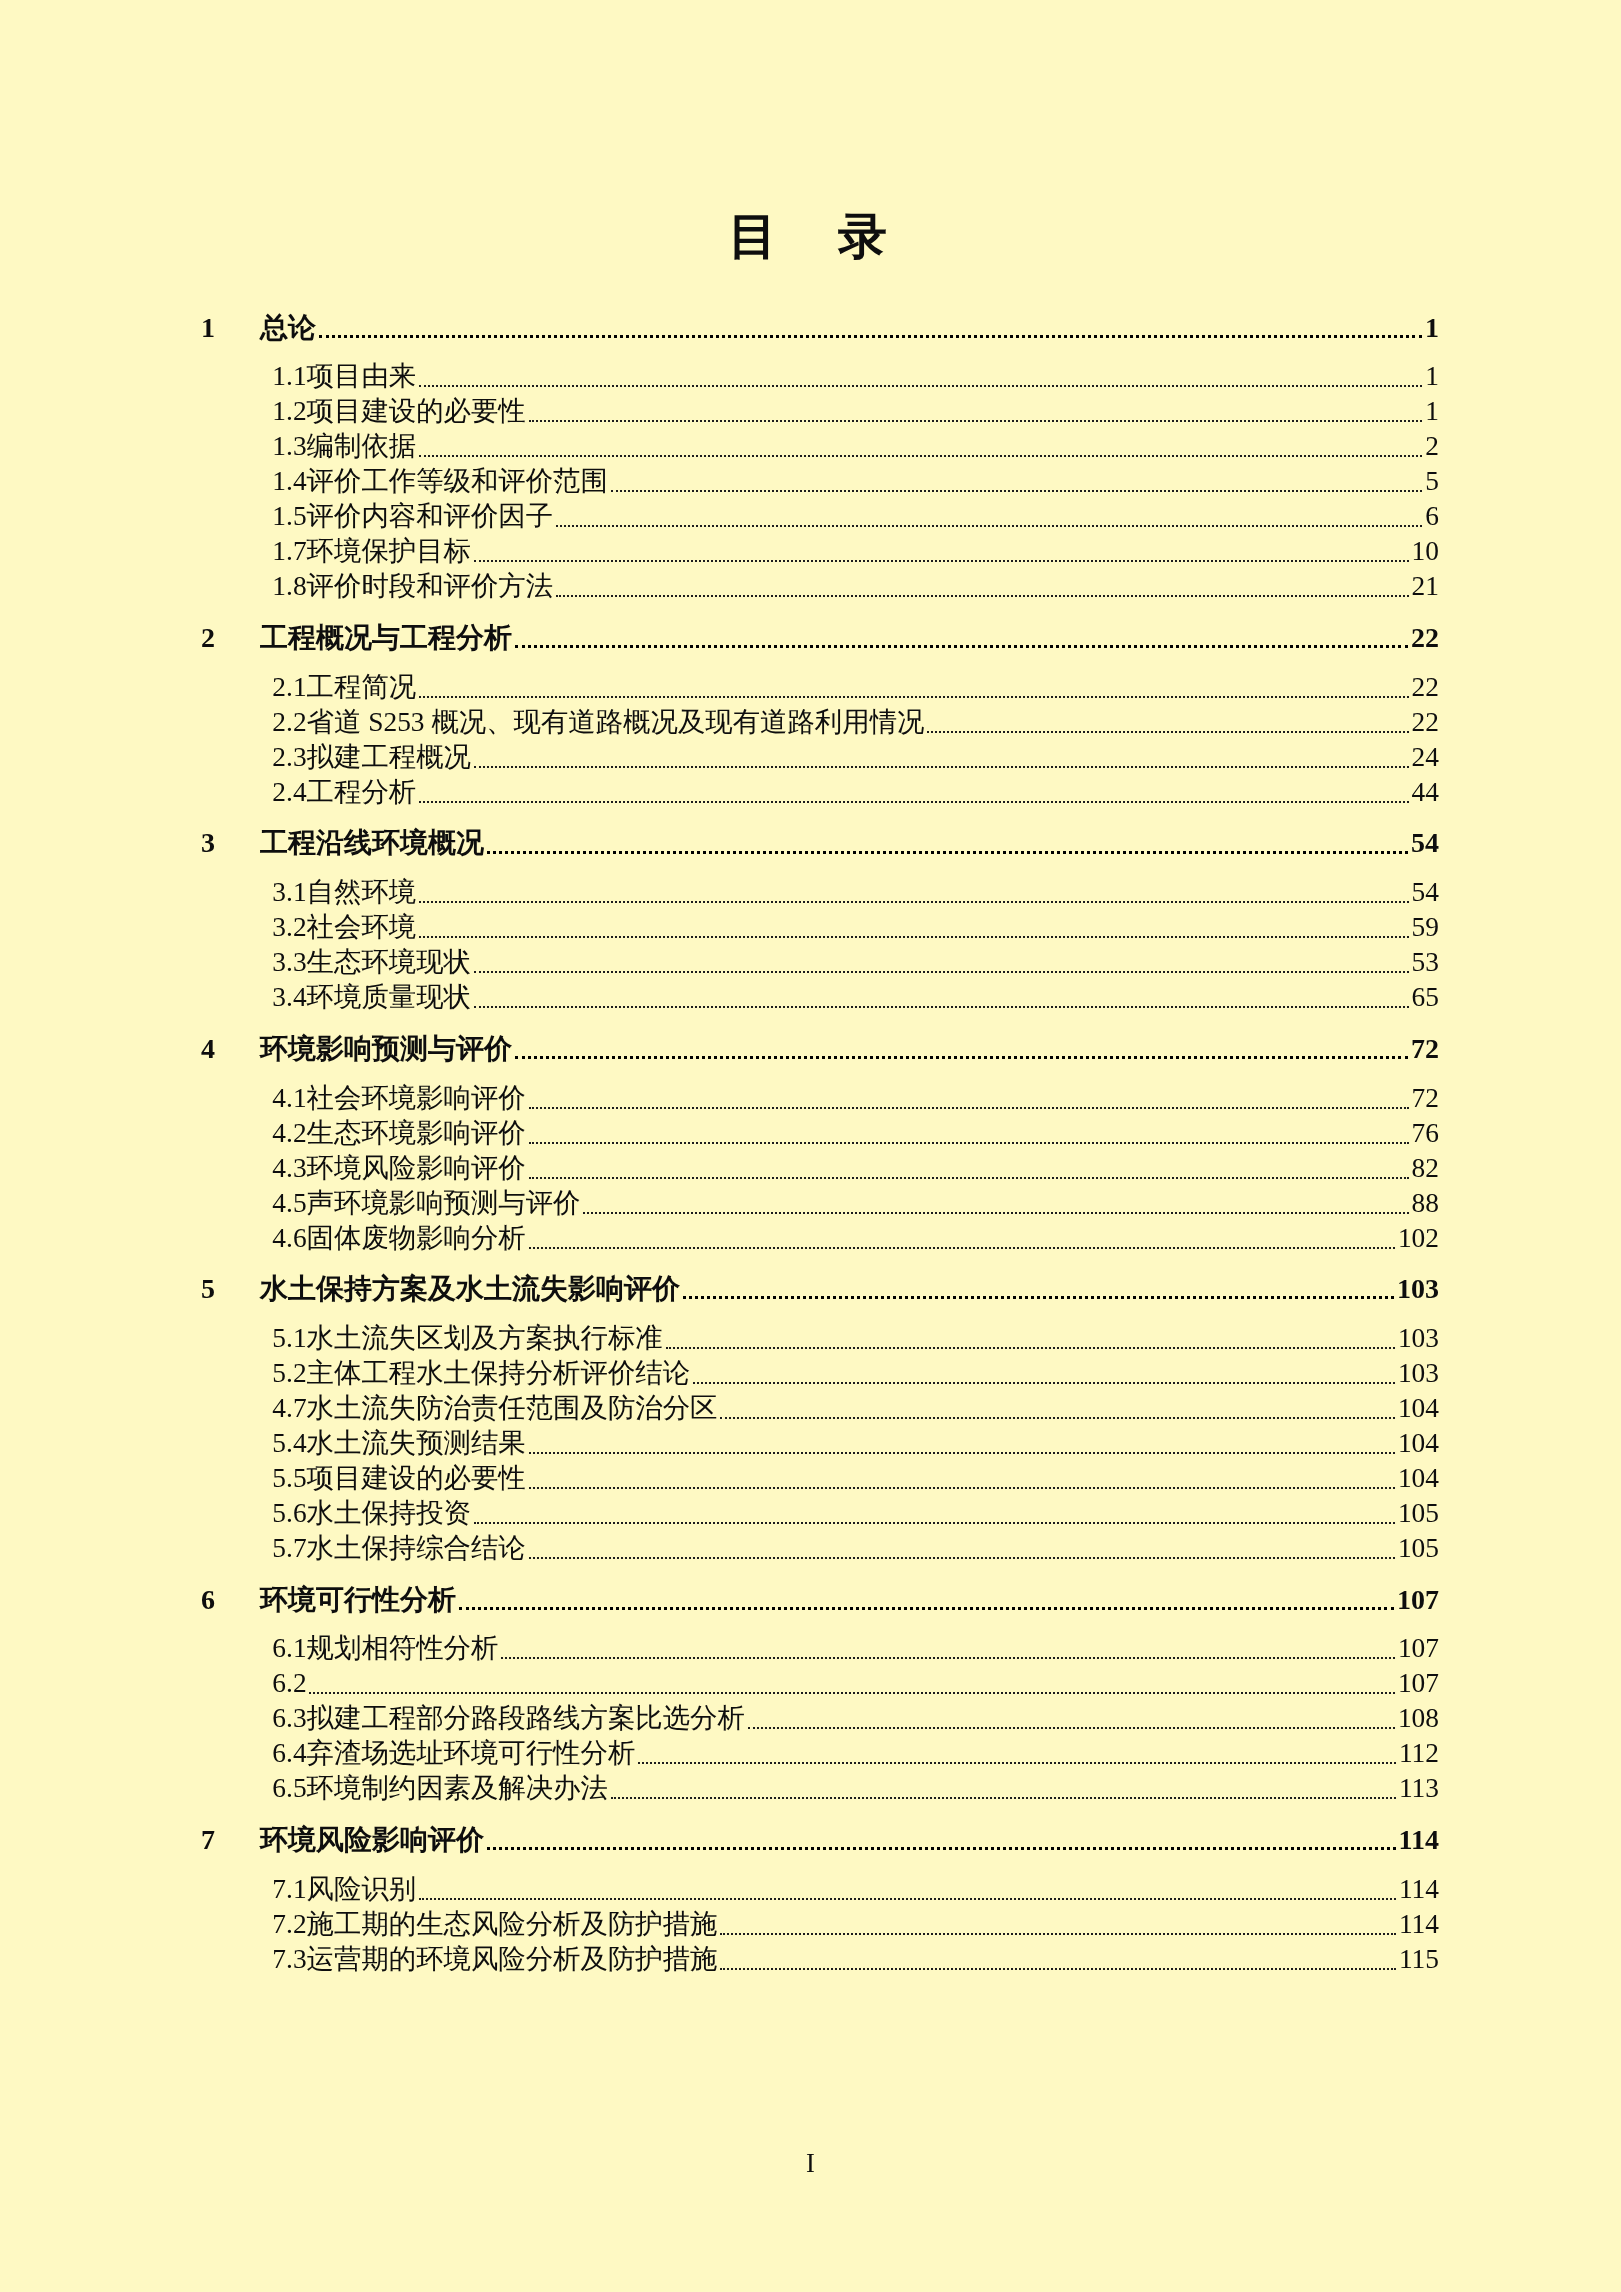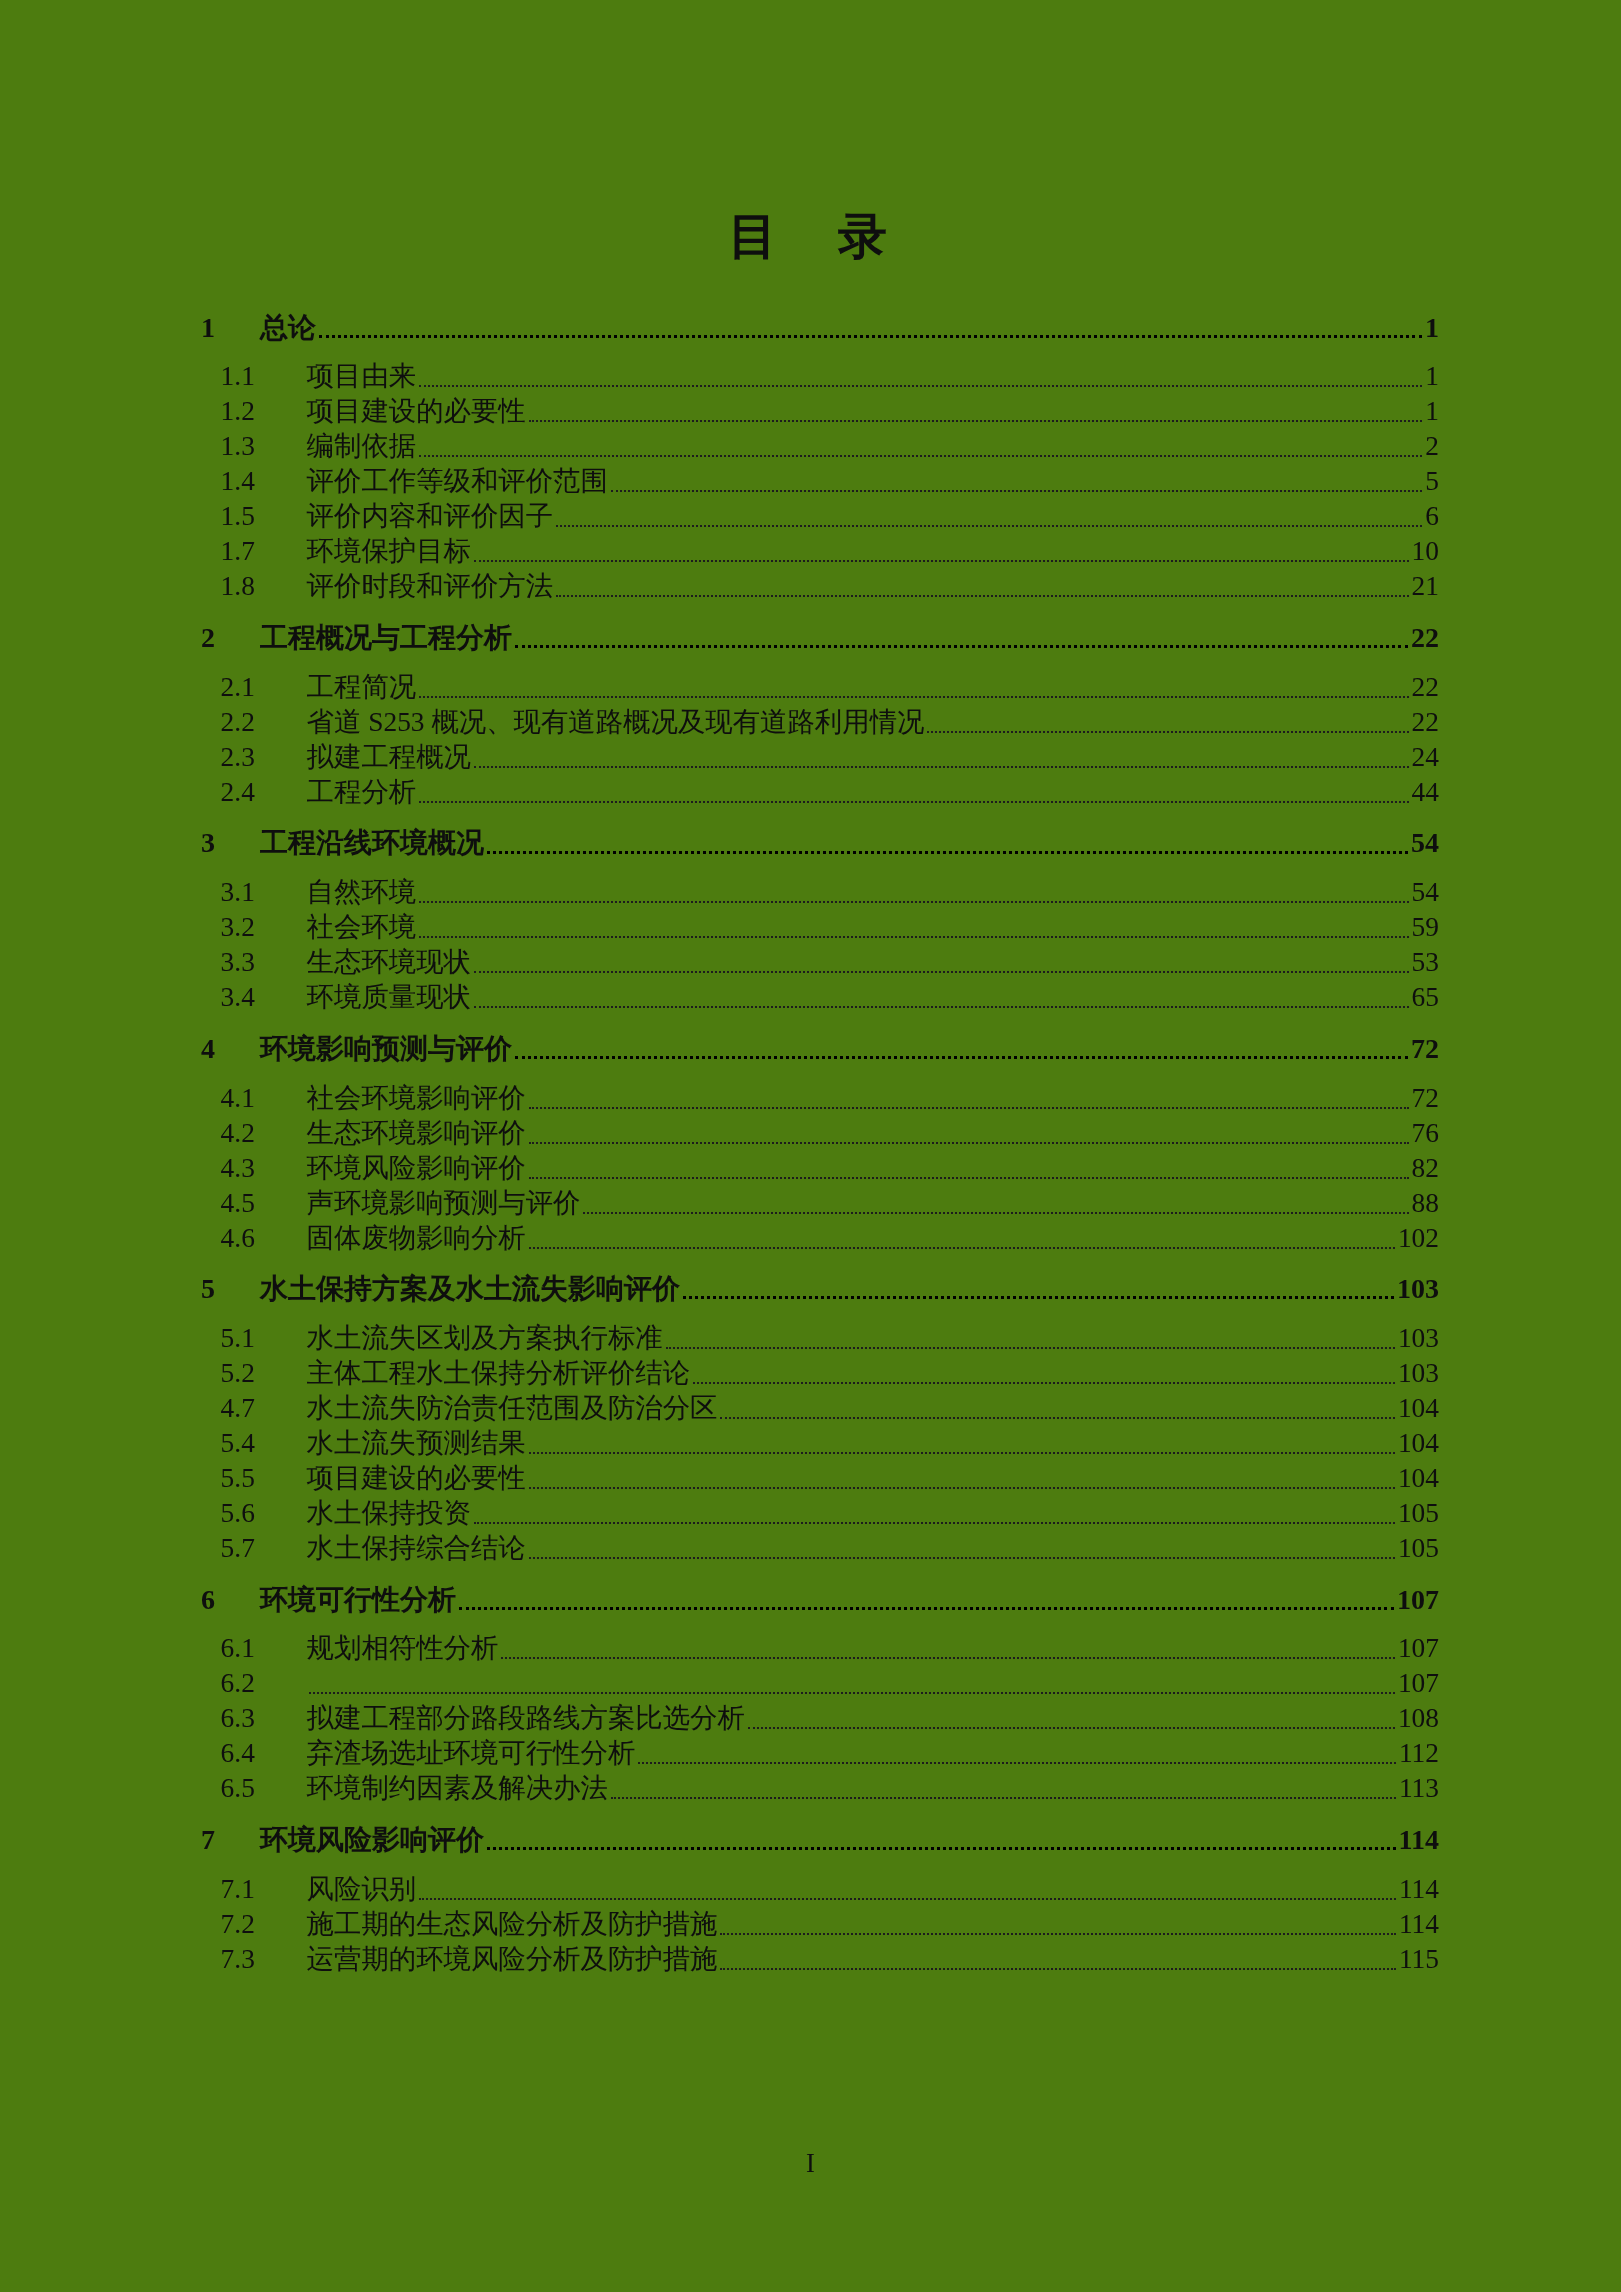--- a/index.html
+++ b/index.html
@@ -5,21 +5,21 @@
   html, body {
     margin: 0;
     padding: 0;
     background: #e8e8e8;
   }
   .page {
     position: relative;
     width: 1621px;
     height: 2293px;
     margin: 0 auto;
-    background: #4d7c0f;
+    background: #fef9c3;
     color: #0e0e0e;
     font-family: "Liberation Serif", "DejaVu Serif", serif;
     overflow: hidden;
   }
   .doc-title {
     position: absolute;
     top: 204px;
     left: 0;
     width: 100%;
     margin: 0;
@@ -61,21 +61,21 @@
     white-space: nowrap;
   }
   .row.chapter {
     font-size: 28px;
     font-weight: bold;
     margin: 15.7px 0 14.7px 0;
   }
   .row.chapter .num { width: 59px; }
   .row.chapter .leader { border-bottom-width: 3.9px; border-bottom-color: #000; }
   .row.sub { padding-left: 19.6px; }
-  .row.sub .num { width: 86px; }
+  .row.sub .num { width: 86px; text-align: right; }
   .footer-pageno {
     position: absolute;
     top: 2148px;
     left: 0;
     width: 100%;
     text-align: center;
     font-size: 26.5px;
   }
 </style>
 </head>

